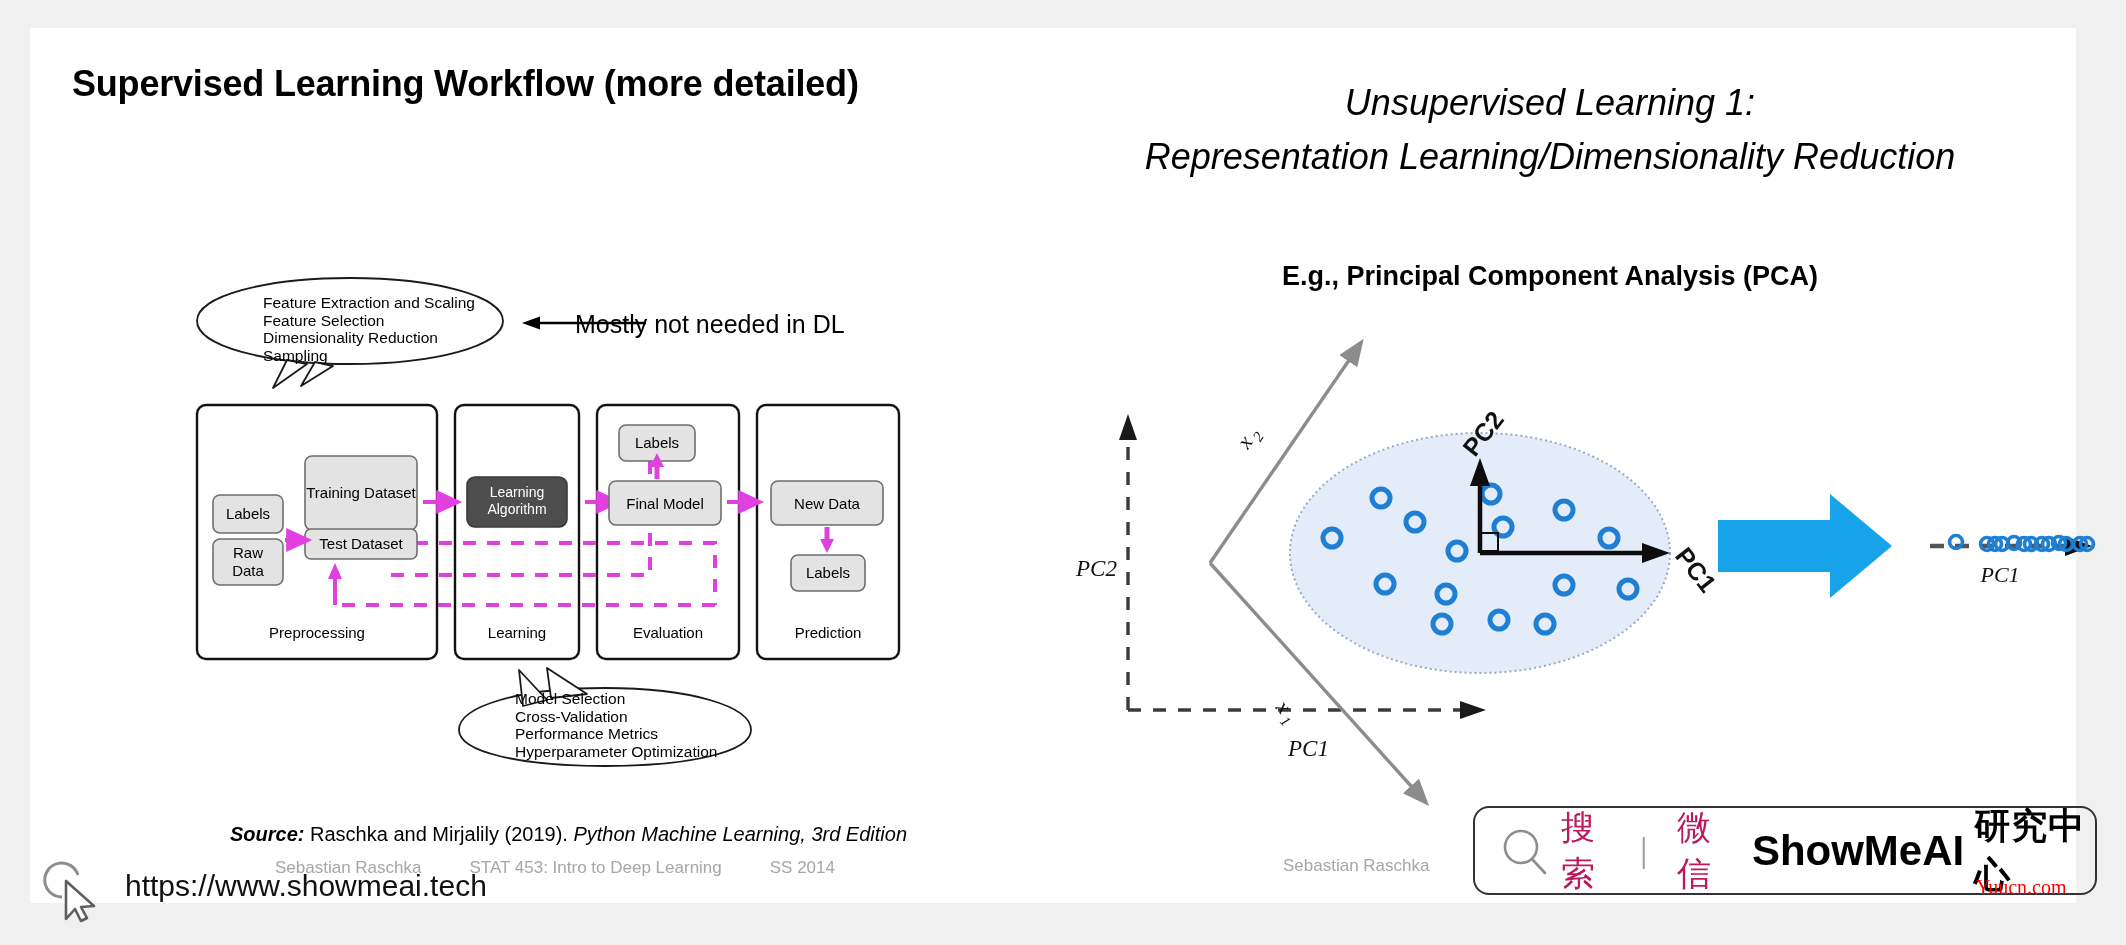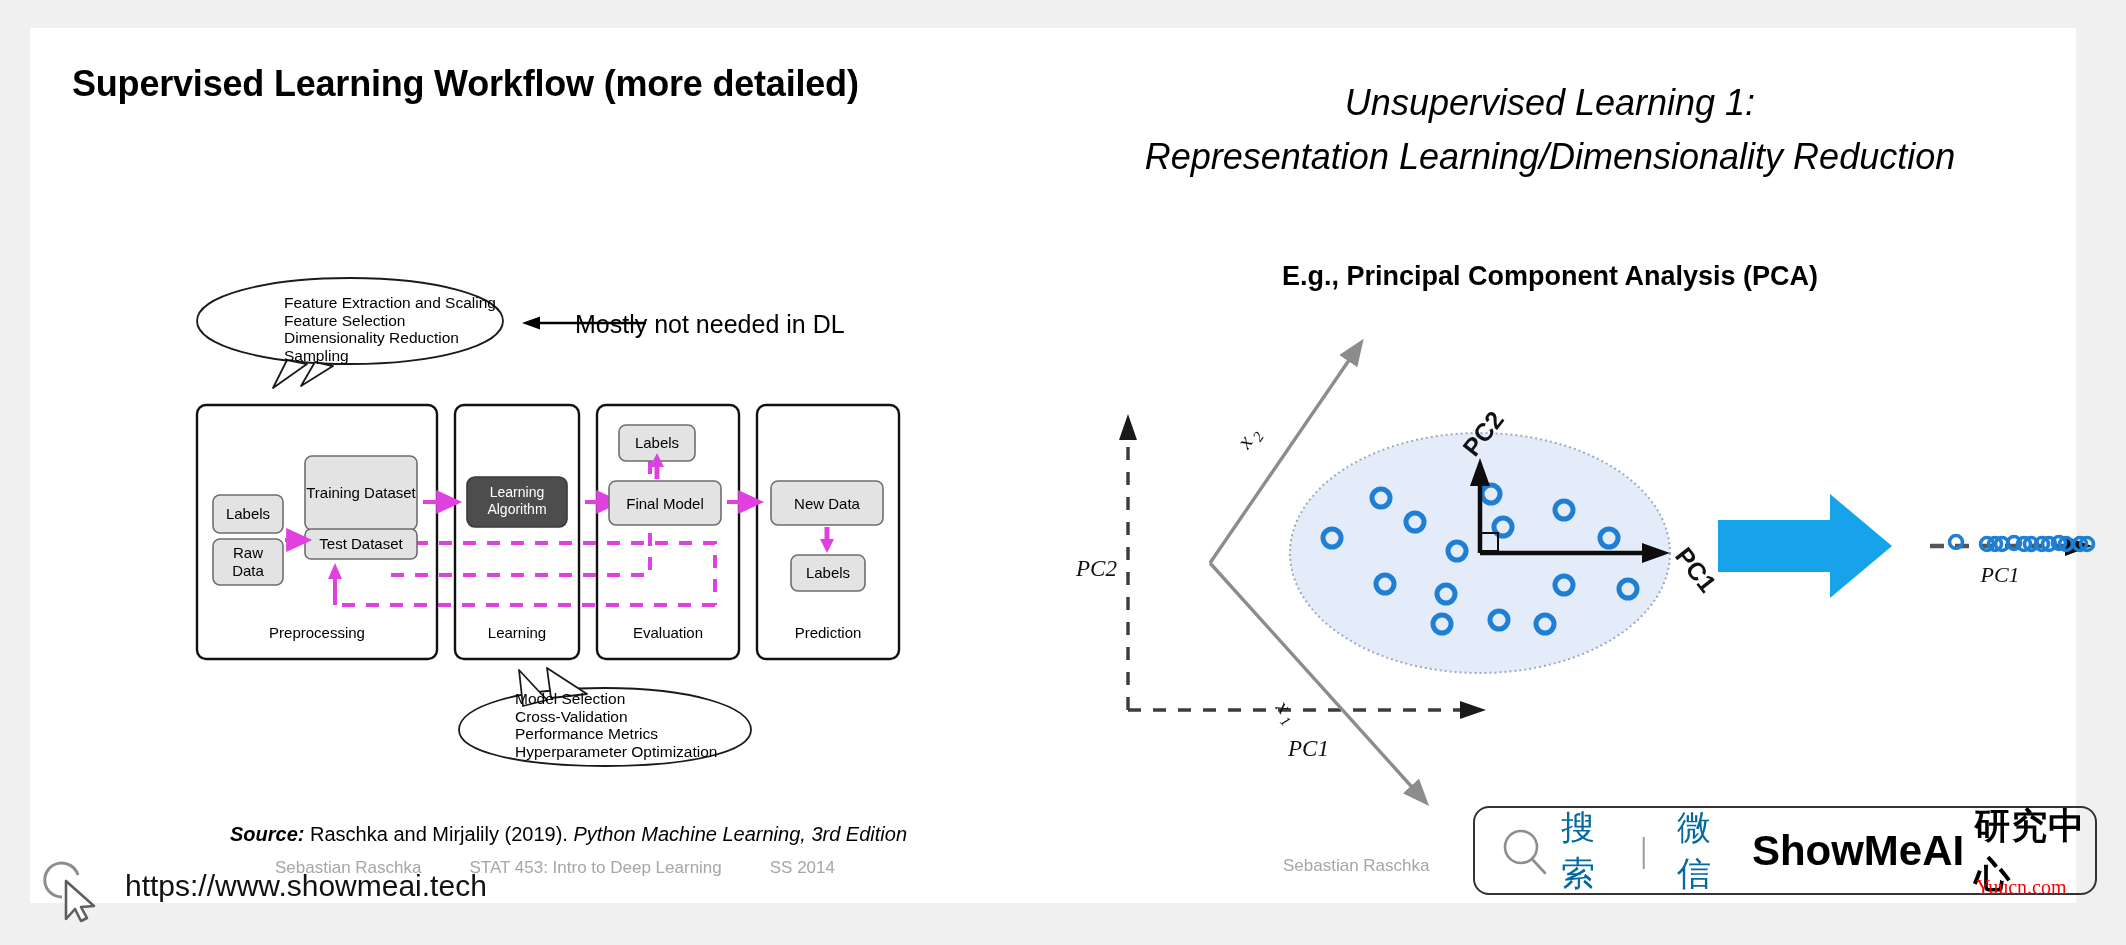--- a/index.html
+++ b/index.html
@@ -23,21 +23,21 @@
   }
   .bubble-top{
     position:absolute;left:165px;top:248px;width:310px;height:92px;
   }
   .bubble-text{
     position:absolute;
     font-family:"Liberation Sans", sans-serif;
     font-size:15.5px;line-height:17.5px;color:#000;
     white-space:pre;
   }
-  .bubble-top .bubble-text{left:68px;top:18px;margin-left:21px;}
+  .bubble-top .bubble-text{left:68px;top:18px;}
   .note-arrow{position:absolute;left:490px;top:285px;width:130px;height:20px;}
   .note-text{
     position:absolute;left:545px;top:282px;
     font-size:25px;color:#000000;white-space:nowrap;
   }
   .wf{position:absolute;left:165px;top:375px;width:730px;height:255px;}
   .bubble-bottom{position:absolute;left:425px;top:640px;width:290px;height:100px;}
   .bubble-bottom .bubble-text{left:60px;top:22px;}
 
   .source-line{
@@ -67,21 +67,21 @@
     font-size:17px;color:#a6a6a6;white-space:nowrap;
   }
   .wm-box{
     position:absolute;left:1443px;top:778px;width:620px;height:85px;
     border:2.5px solid #333;border-radius:16px;
     display:flex;align-items:center;
   }
   .wm-mag{margin-left:24px;margin-top:2px;}
   .wm-cn{
     font-family:"DejaVu Sans", sans-serif;
-    font-size:34px;color:#0369a1;margin-left:10px;letter-spacing:2px;
+    font-size:34px;color:#be185d;margin-left:10px;letter-spacing:2px;
   }
   .wm-sep{font-size:32px;color:#9a9a9a;margin:0 8px;}
   .wm-brand{
     font-family:"Liberation Sans", sans-serif;
     font-size:42px;font-weight:bold;color:#000;margin-left:16px;
   }
   .wm-brand-cn{
     font-family:"DejaVu Sans", sans-serif;
     font-size:36px;font-weight:bold;color:#000;margin-left:10px;letter-spacing:1px;
   }

